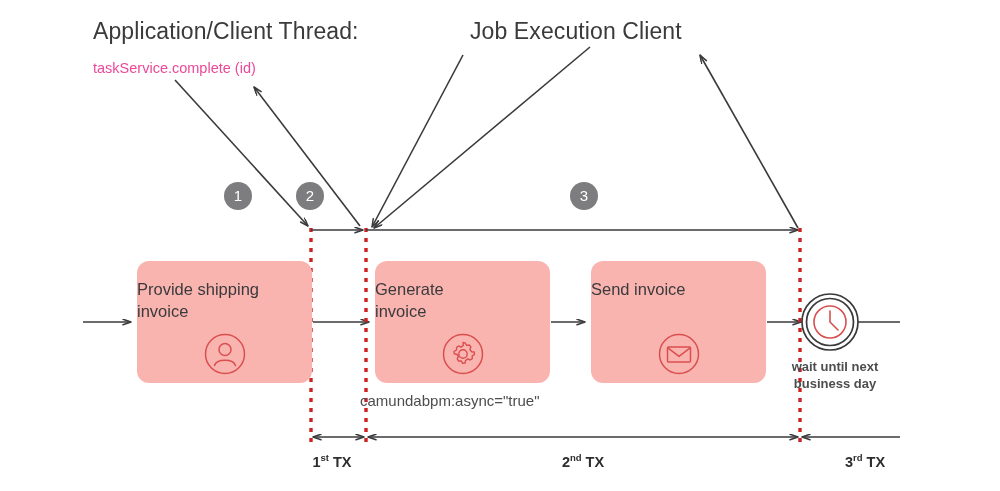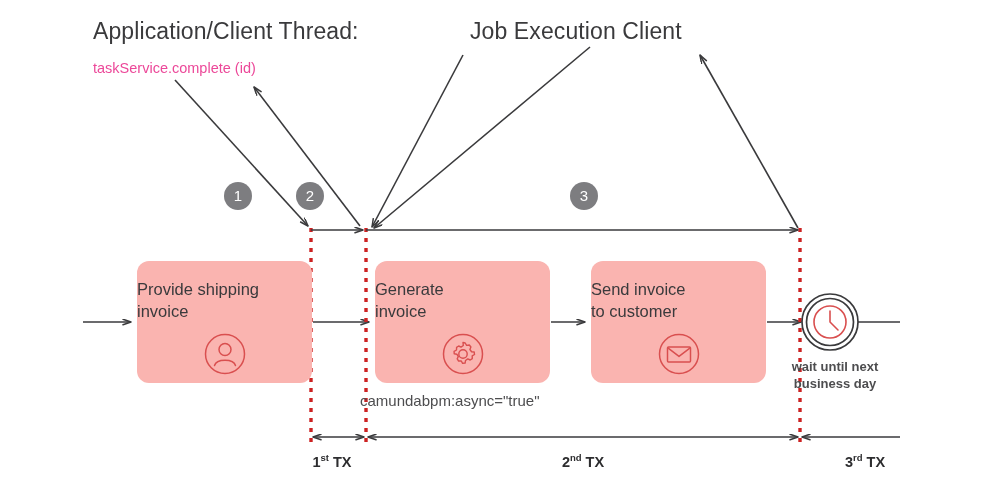--- a/index.html
+++ b/index.html
@@ -220,21 +220,20 @@
                L23.5,27.5 L23.1,30.1 L20.6,30.3 L19.3,28 L16.6,28 L15.2,25.9
                L16.3,23.5 L14.8,21.2 L12.2,20.8 L12.1,18.3 L14.5,17 L14.6,14.3
                L16.7,13 L19,14.1 L21.3,12.5 Z" fill="none" stroke="#d94f4f" stroke-width="1.4" stroke-linejoin="round"></path>
       <circle cx="21" cy="21" r="4.2" fill="none" stroke="#d94f4f" stroke-width="1.4"></circle>
     </svg>
   </div>
 
   <div class="task-box" id="task-3">
     <div class="task-label">
       <div>Send invoice</div>
-      <div>to customer</div>
     </div>
     <svg class="task-icon" viewBox="0 0 42 42">
       <circle cx="21" cy="21" r="19.5" fill="none" stroke="#d94f4f" stroke-width="1.5"></circle>
       <rect x="9.5" y="14" width="23" height="15" rx="1" fill="none" stroke="#d94f4f" stroke-width="1.5"></rect>
       <path d="M9.5,14.6 L21,23.4 L32.5,14.6" fill="none" stroke="#d94f4f" stroke-width="1.5" stroke-linejoin="round"></path>
     </svg>
   </div>
 
   <div class="step-badge" id="step-1">1</div>
   <div class="step-badge" id="step-2">2</div>

